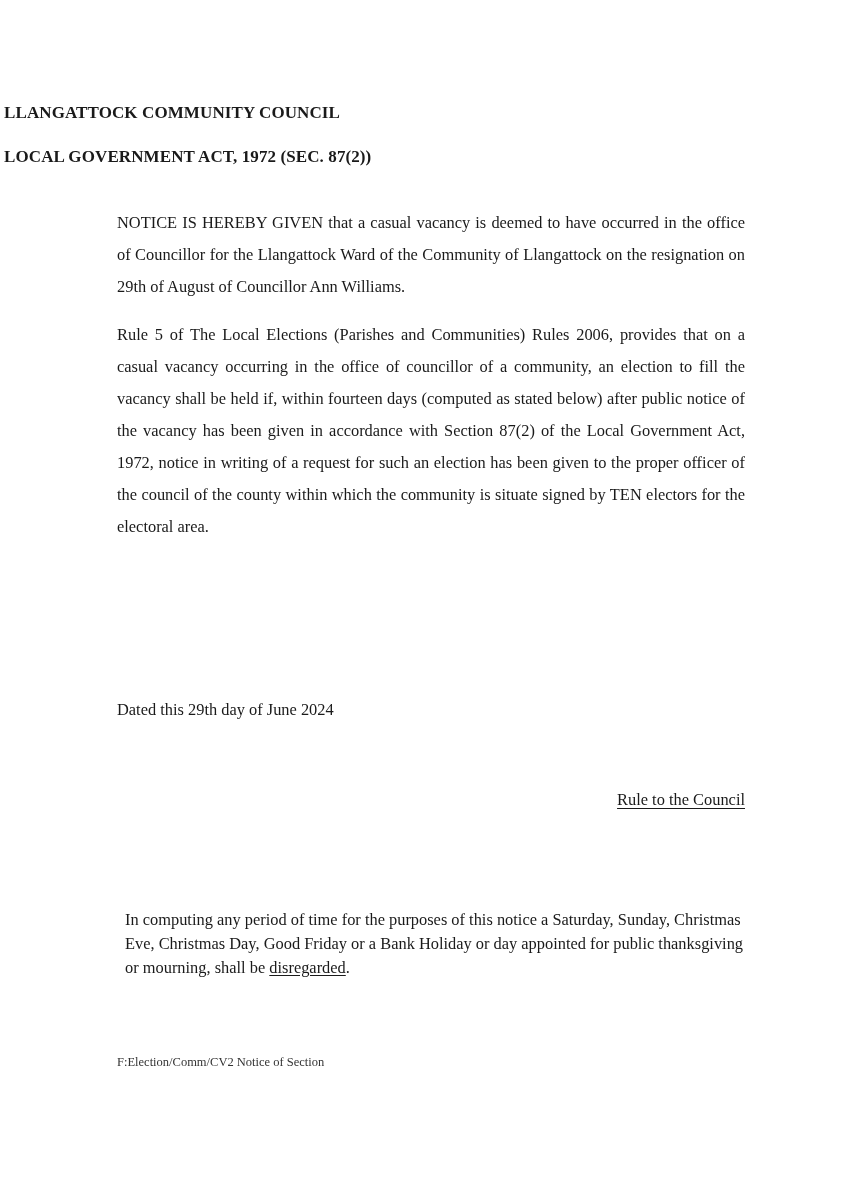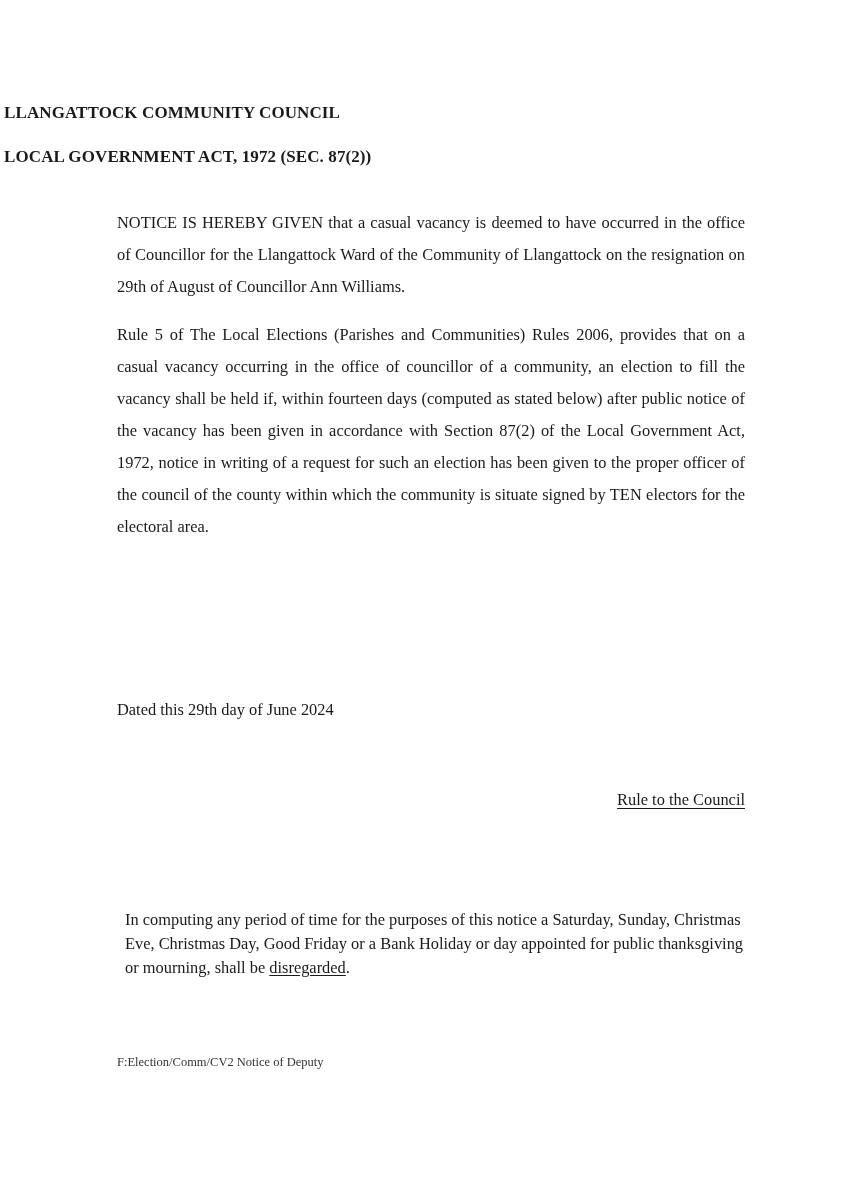--- a/index.html
+++ b/index.html
@@ -31,14 +31,14 @@
   <div class="heading h2">LOCAL GOVERNMENT ACT, 1972 (SEC. 87(2))</div>
 
   <p class="para p1">NOTICE IS HEREBY GIVEN that a casual vacancy is deemed to have occurred in the office of Councillor for the Llangattock Ward of the Community of Llangattock on the resignation on 29th of August of Councillor Ann Williams.</p>
   <p class="para p2">Rule 5 of The Local Elections (Parishes and Communities) Rules 2006, provides that on a casual vacancy occurring in the office of councillor of a community, an election to fill the vacancy shall be held if, within fourteen days (computed as stated below) after public notice of the vacancy has been given in accordance with Section 87(2) of the Local Government Act, 1972, notice in writing of a request for such an election has been given to the proper officer of the council of the county within which the community is situate signed by TEN electors for the electoral area.</p>
   <p class="para p4">Dated this 29th day of June 2024</p>
 
   <div class="sig">Rule to the Council</div>
 
   <p class="note"><span>In computing any period of time for the purposes of this notice a Saturday, Sunday, Christmas Eve, Christmas Day, Good Friday or a Bank Holiday or day appointed for public thanksgiving or mourning, shall be </span><span class="ul">disregarded</span><span>.</span></p>
 
-  <div class="footer">F:Election/Comm/CV2 Notice of Deputy</div>
+  <div class="footer">F:Election/Comm/CV2 Notice of Section</div>
 </div>
 
 </body></html>

